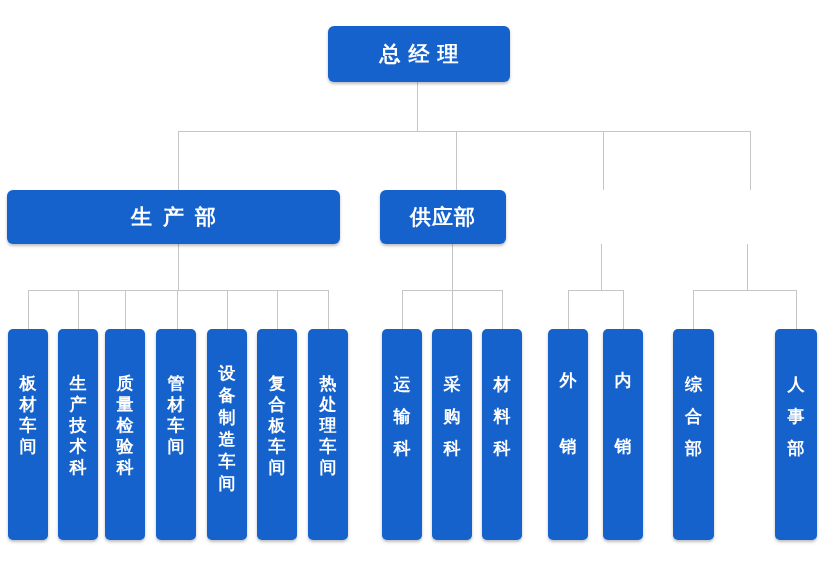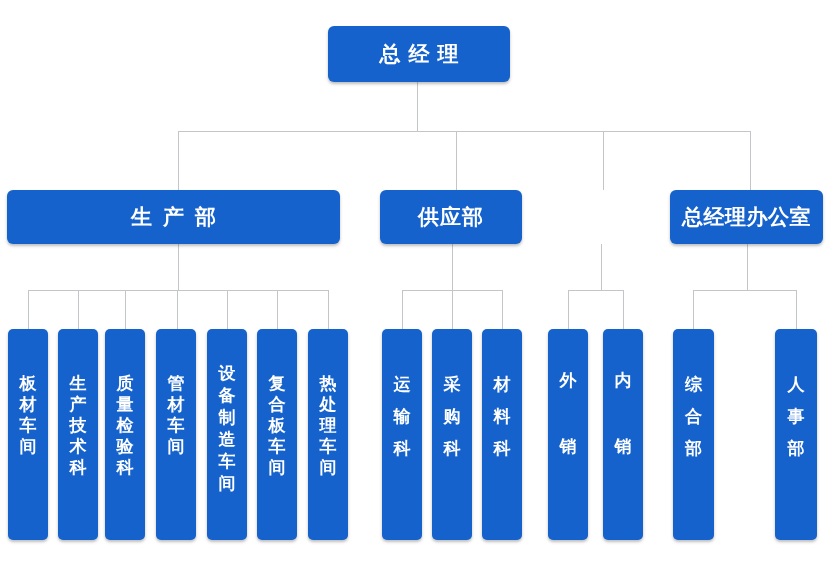--- a/index.html
+++ b/index.html
@@ -35,21 +35,21 @@
     display:flex;align-items:center;justify-content:center;
     font-size:21px;letter-spacing:8px;padding-left:8px;
   }
   .dept{
     top:190px;height:54px;
     border-radius:6px;
     display:flex;align-items:center;justify-content:center;
     font-size:21px;
   }
   #dept-production{left:7px;width:333px;letter-spacing:11px;padding-left:11px;}
-  #dept-supply{left:380px;width:142px;letter-spacing:1px;}
+  #dept-supply{left:380px;width:126px;letter-spacing:1px;}
   #dept-sales{left:531px;width:130px;letter-spacing:1px;}
   #dept-office{left:670px;width:153px;letter-spacing:0.5px;}
   
   .leaf{
     top:329px;width:40px;height:211px;
     border-radius:5px;
     font-size:17px;
     text-align:center;
     white-space:pre-line;
   }
@@ -94,21 +94,20 @@
 
   <div class="vline" style="left:747px;top:244px;height:46px"></div>
   <div class="hline" style="left:693px;top:290px;width:103px"></div>
   <div class="vline" style="left:693px;top:290px;height:40px"></div>
   <div class="vline" style="left:796px;top:290px;height:40px"></div>
 
   <div class="node root">总经理</div>
 
   <div class="node dept" id="dept-production">生产部</div>
   <div class="node dept" id="dept-supply">供应部</div>
-  <div class="node dept" id="dept-office">总经理办公室</div>
 
   <div class="node leaf n4" style="left:8px">板
 材
 车
 间</div>
   <div class="node leaf n5" style="left:58px">生
 产
 技
 术
 科</div>

